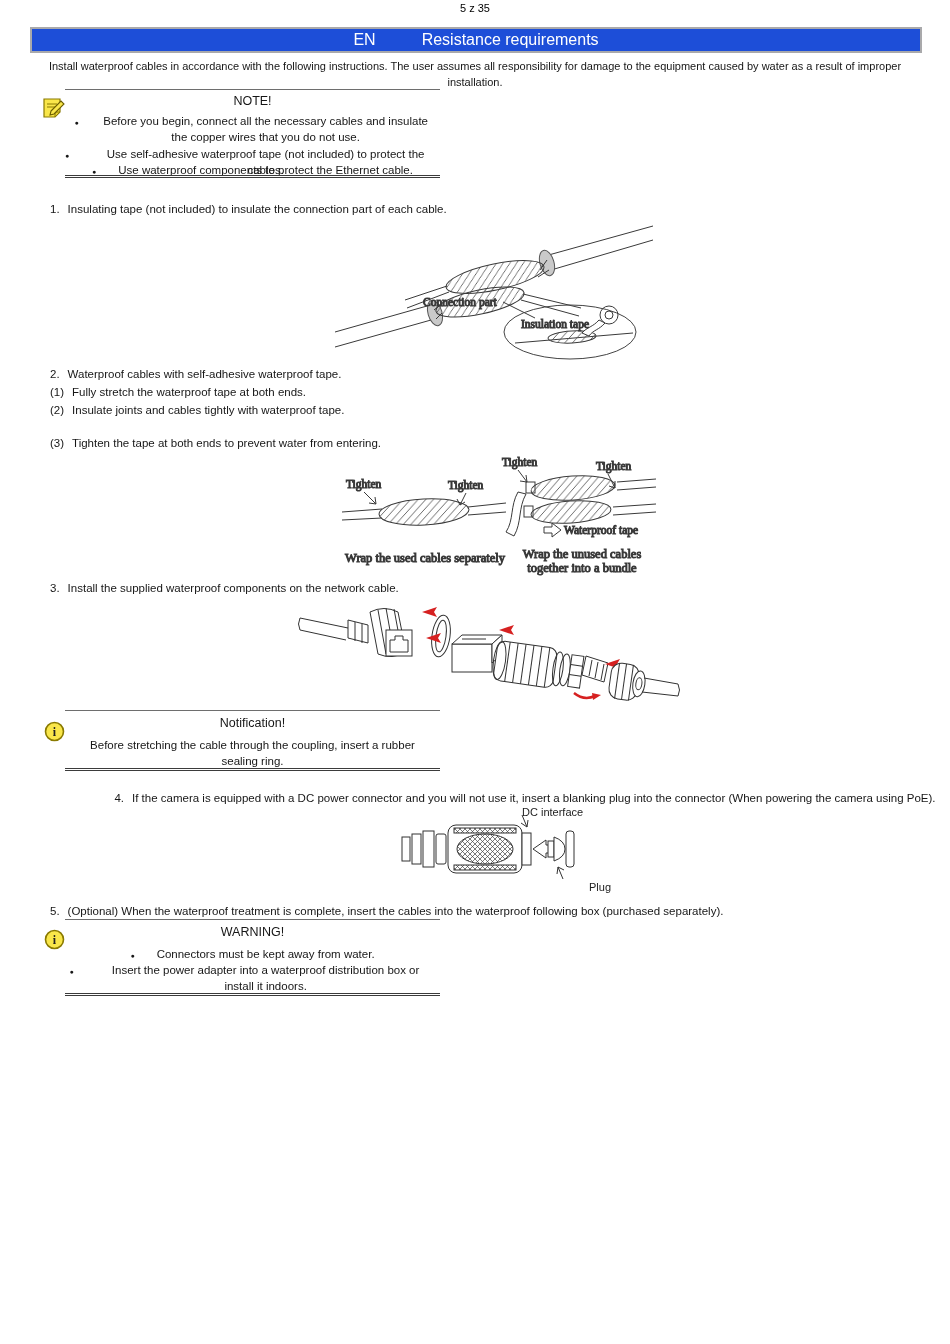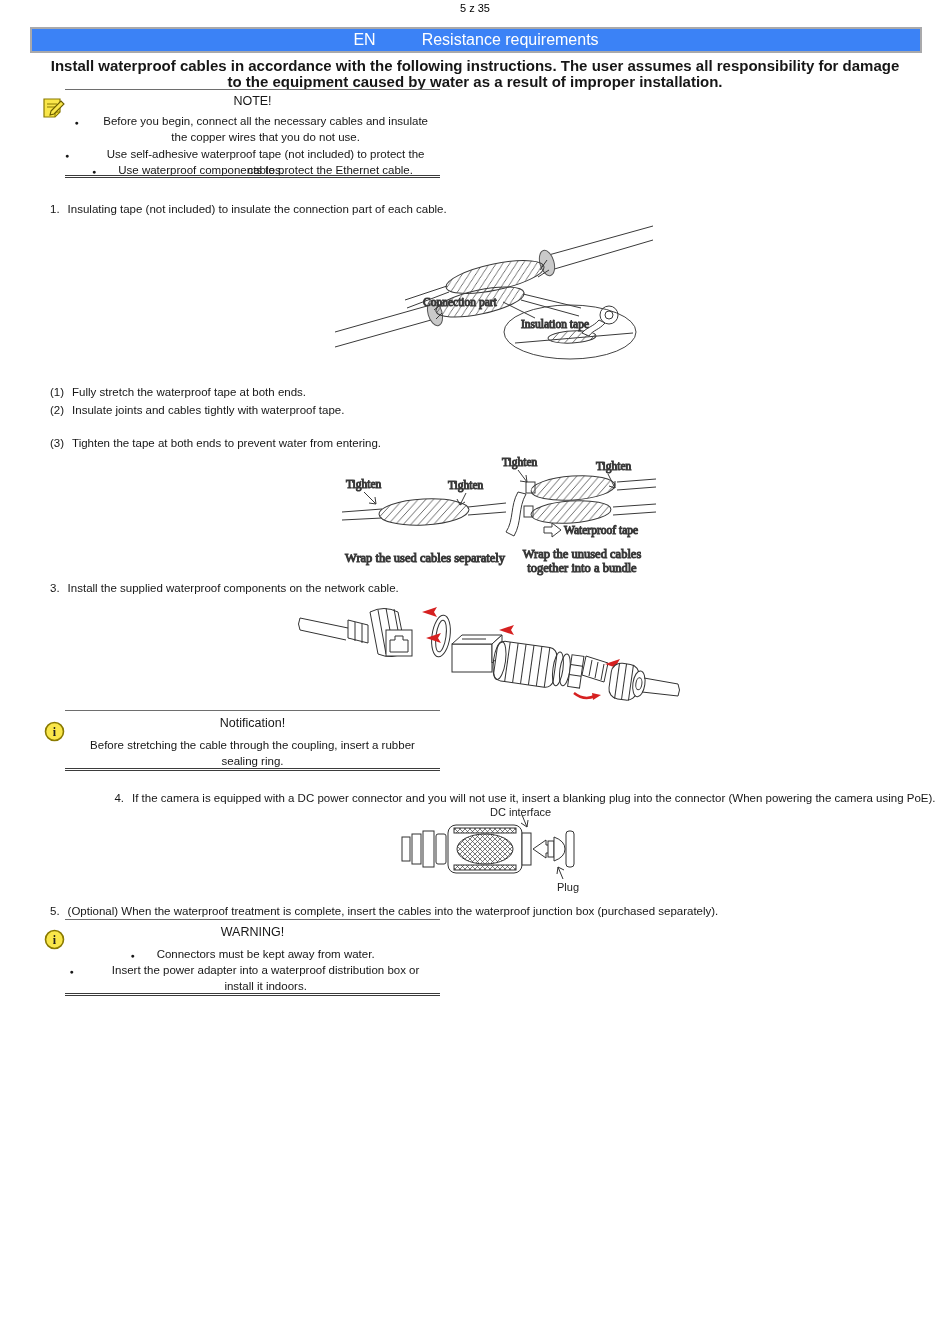--- a/index.html
+++ b/index.html
@@ -1,34 +1,34 @@
 <!DOCTYPE html>
 <html><head>
 <meta charset="utf-8">
 <style>
   html,body{margin:0;padding:0;background:#fff;}
   #page{position:relative;width:950px;height:1008px;background:#fff;
         font-family:"Liberation Sans",sans-serif;color:#161616;overflow:hidden;}
   .abs{position:absolute;}
   .pagenum{top:2px;left:0;width:950px;text-align:center;font-size:11px;color:#000;}
-  .headerbar{top:27px;left:30px;width:888px;height:22px;background:#3b82f6;
+  .headerbar{top:27px;left:30px;width:888px;height:22px;background:#1d4ed8;
              border:2px solid #a9a9ab;display:flex;align-items:center;justify-content:center;
              gap:46px;color:#fff;font-size:16px;}
-  .intro{top:58px;left:45px;width:860px;text-align:center;font-size:15px;line-height:16px;font-weight:bold;}
+  .intro{top:58px;left:45px;width:860px;text-align:center;font-size:11px;line-height:16px;}
   .rule-thin{left:65px;width:375px;border-top:1px solid #6e6e6e;height:0;}
   .rule-thick{left:65px;width:375px;border-top:3px double #3b3b3b;height:0;}
   .boxcol{left:65px;width:375px;text-align:center;}
   .boxtitle{font-weight:normal;font-size:12.5px;}
   .brow{display:flex;justify-content:center;gap:22px;font-size:11.5px;line-height:16px;}
   .bdot::before{content:"●";font-size:7px;line-height:16px;}
   .btxt{max-width:330px;text-align:center;}
   .stepc{left:50px;width:900px;text-align:left;font-size:11.5px;}
   .step4c{left:80px;width:890px;text-align:center;font-size:11.5px;}
   .num{margin-right:8px;}
-  .dlabel{font-size:11px;color:#222;}
+  .dlabel{font-size:11px;color:#222;margin-left:32px;}
   svg{overflow:visible;}
   svg text.ser{font-family:"Liberation Serif",serif;font-size:11.5px;fill:#111;}
   svg text.cap{font-family:"Liberation Serif",serif;font-size:12.5px;fill:#111;}
   .footerbar{left:30px;top:1335px;width:920px;height:9px;background:#333945;}
 </style>
 </head>
 <body>
 
 <div id="page">
 
@@ -112,20 +112,23 @@
       <line x1="180" y1="123" x2="298" y2="113"></line>
       <ellipse cx="237" cy="117" rx="24" ry="6" transform="rotate(-3 237 117)" fill="url(#hatch)"></ellipse>
       <circle cx="274" cy="95" r="9"></circle>
       <circle cx="274" cy="95" r="4"></circle>
       <path d="M270,103 C264,110 258,110 254,116 L247,113 C252,107 258,107 264,100 Z" fill="#fff"></path>
       <text class="ser" x="88" y="86">Connection part</text>
       <text class="ser" x="186" y="108">Insulation tape</text>
     </svg>
   </div>
 
+  <div class="abs stepc" style="top:368px">
+    <span class="num">2.</span><span>Waterproof cables with self-adhesive waterproof tape.</span>
+  </div>
   <div class="abs stepc" style="top:386px">
     <span class="num">(1)</span><span>Fully stretch the waterproof tape at both ends.</span>
   </div>
   <div class="abs stepc" style="top:404px">
     <span class="num">(2)</span><span>Insulate joints and cables tightly with waterproof tape.</span>
   </div>
   <div class="abs stepc" style="top:437px">
     <span class="num">(3)</span><span>Tighten the tape at both ends to prevent  water from entering.</span>
   </div>
 
@@ -275,21 +278,21 @@
       <rect x="148" y="22" width="6" height="16" fill="#fff"></rect>
       <path d="M154,18 q11,4 11,12 q0,8 -11,12 z" fill="#fff"></path>
       <rect x="166" y="12" width="8" height="36" rx="3" fill="#fff"></rect>
       <line x1="163" y1="60" x2="158" y2="48"></line>
         <polyline points="157,55 158,48 164,51"></polyline>
     </svg>
   </div>
   <div class="abs dlabel" style="left:557px;top:881px">Plug</div>
 
   <div class="abs stepc" style="top:905px">
-    <span class="num">5.</span><span>(Optional) When the waterproof treatment is complete, insert the cables into the waterproof junction box (purchased separately).</span>
+    <span class="num">5.</span><span>(Optional) When the waterproof treatment is complete, insert the cables into the waterproof following box (purchased separately).</span>
   </div>
 
   <div class="abs rule-thin" style="top:919px"></div>
   <div class="abs" style="left:44px;top:929px;width:21px;height:21px">
     <svg width="21" height="21" viewBox="0 0 21 21">
       <circle cx="10.5" cy="10.5" r="9" fill="#f9e64a" stroke="#8a7a00" stroke-width="1.6"></circle>
       <text x="10.5" y="15" text-anchor="middle" font-family="Liberation Serif,serif" font-size="12" font-weight="bold" fill="#222">i</text>
     </svg>
   </div>
   <div class="abs boxcol" style="top:946px">

